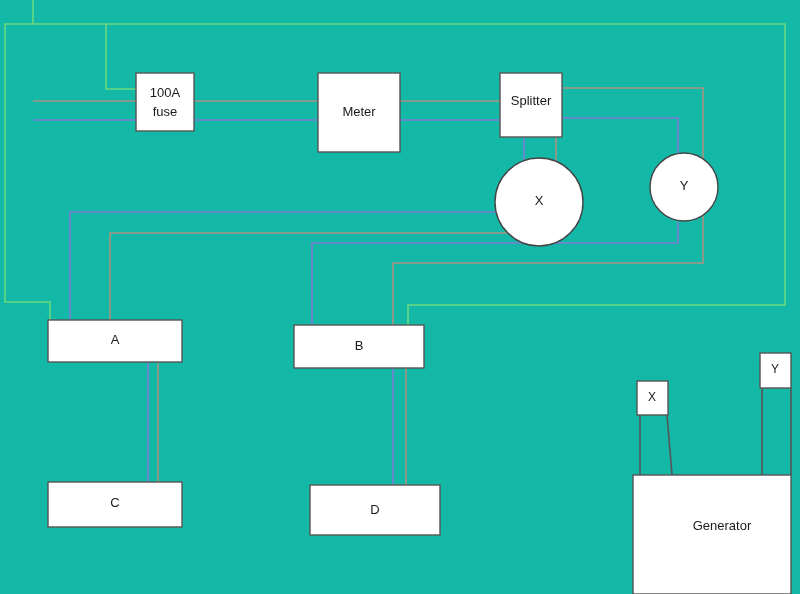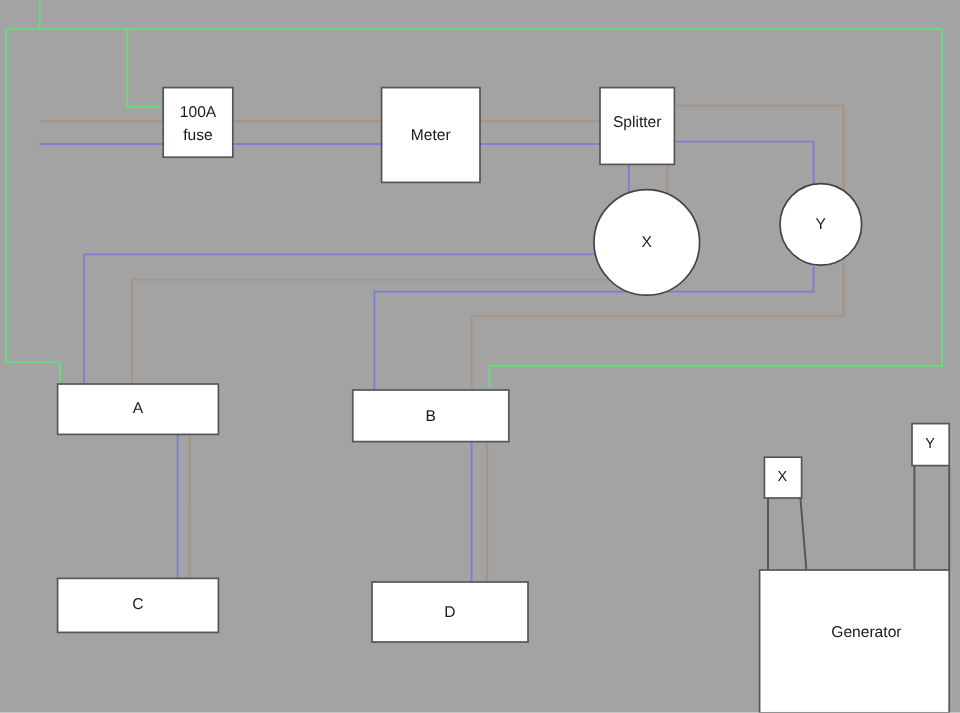--- a/index.html
+++ b/index.html
@@ -7,21 +7,21 @@
     padding: 0;
     background: #ffffff;
   }
   body {
     font-family: "Liberation Sans", sans-serif;
   }
   #diagram-root {
     position: relative;
     width: 800px;
     height: 594px;
-    background: #a3a3a3;
+    background: #14b8a6;
     overflow: hidden;
   }
   #wiring-svg {
     position: absolute;
     left: 0;
     top: 0;
     width: 800px;
     height: 594px;
   }
   .box-label, .circle-label {

